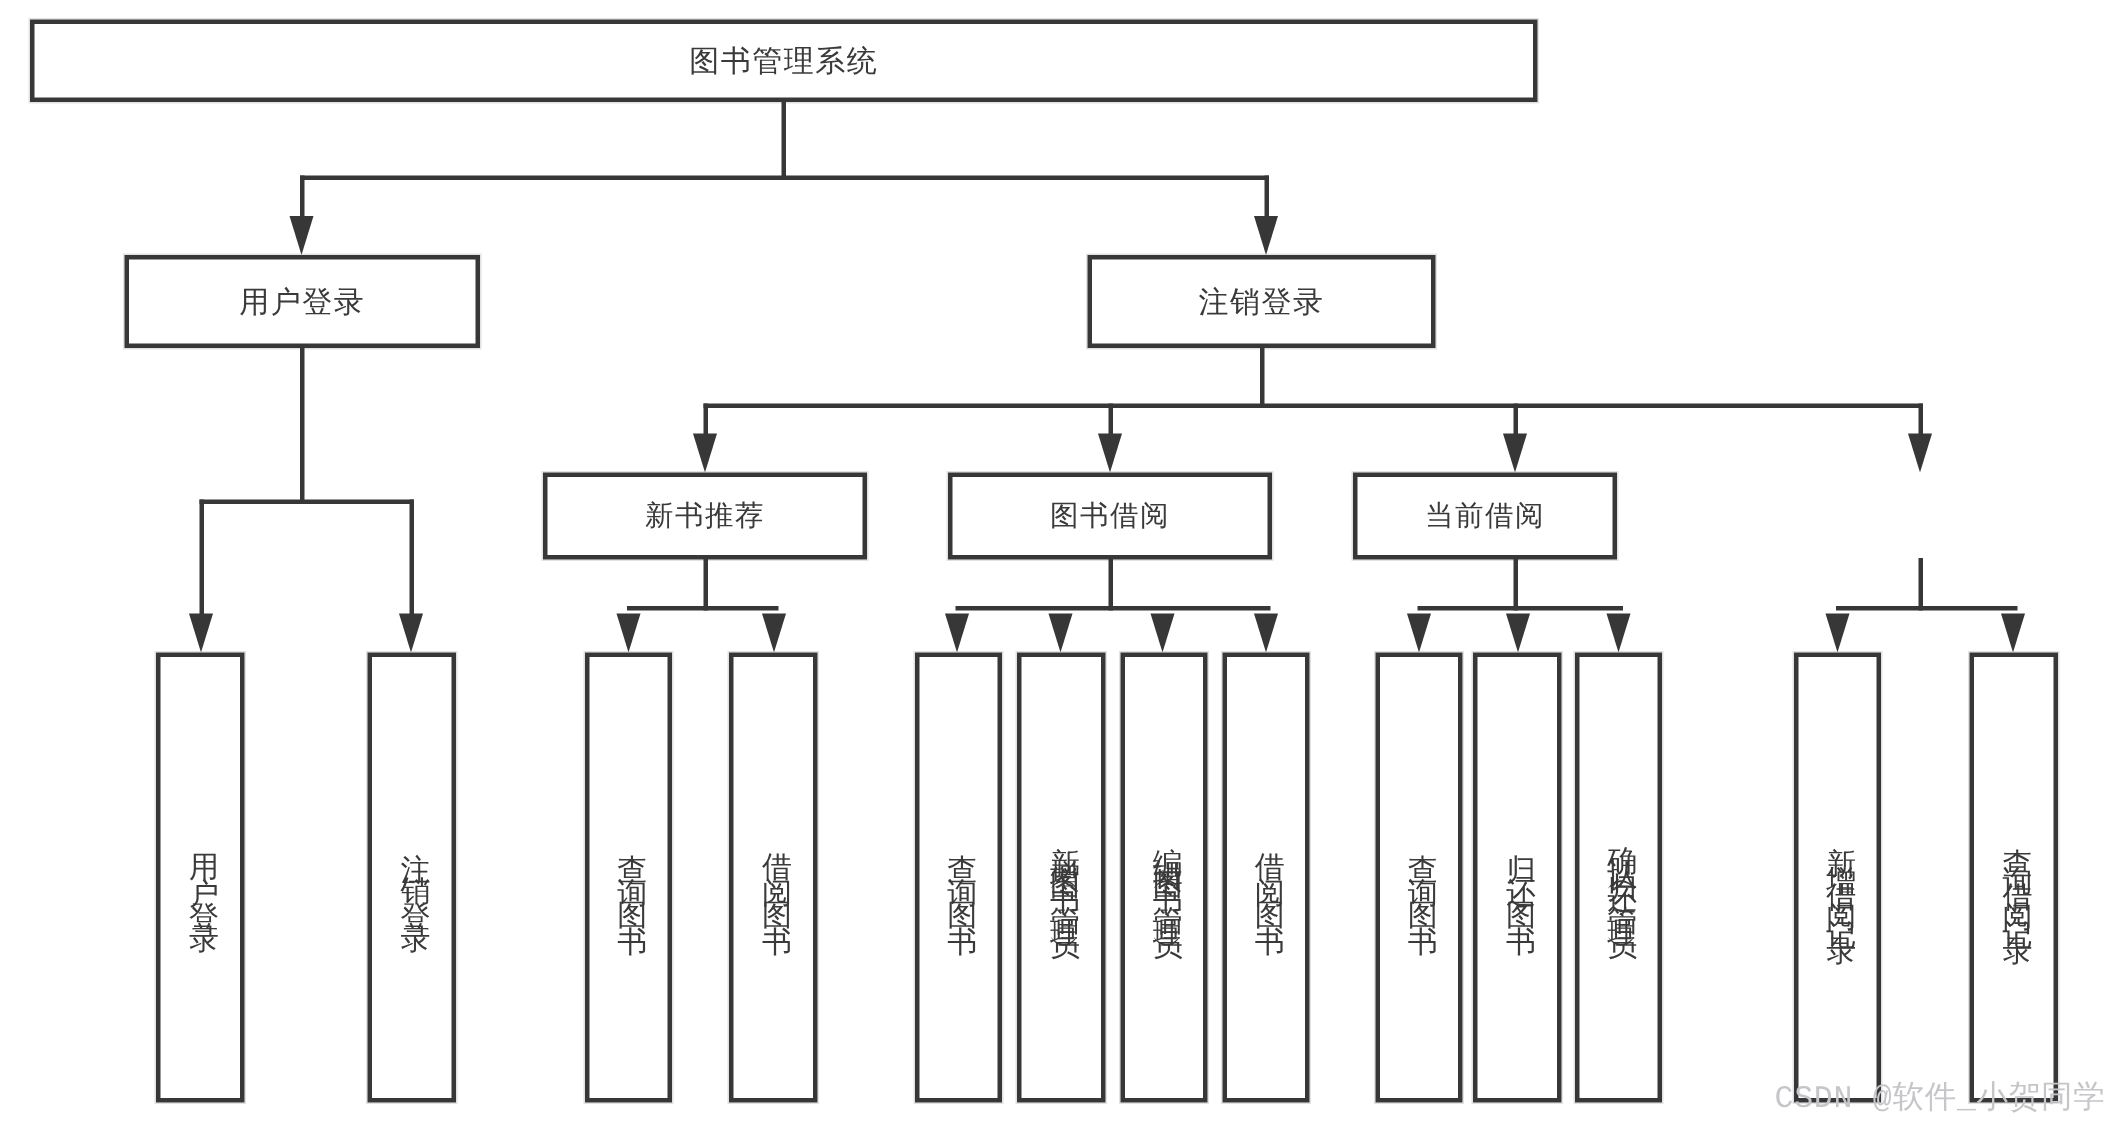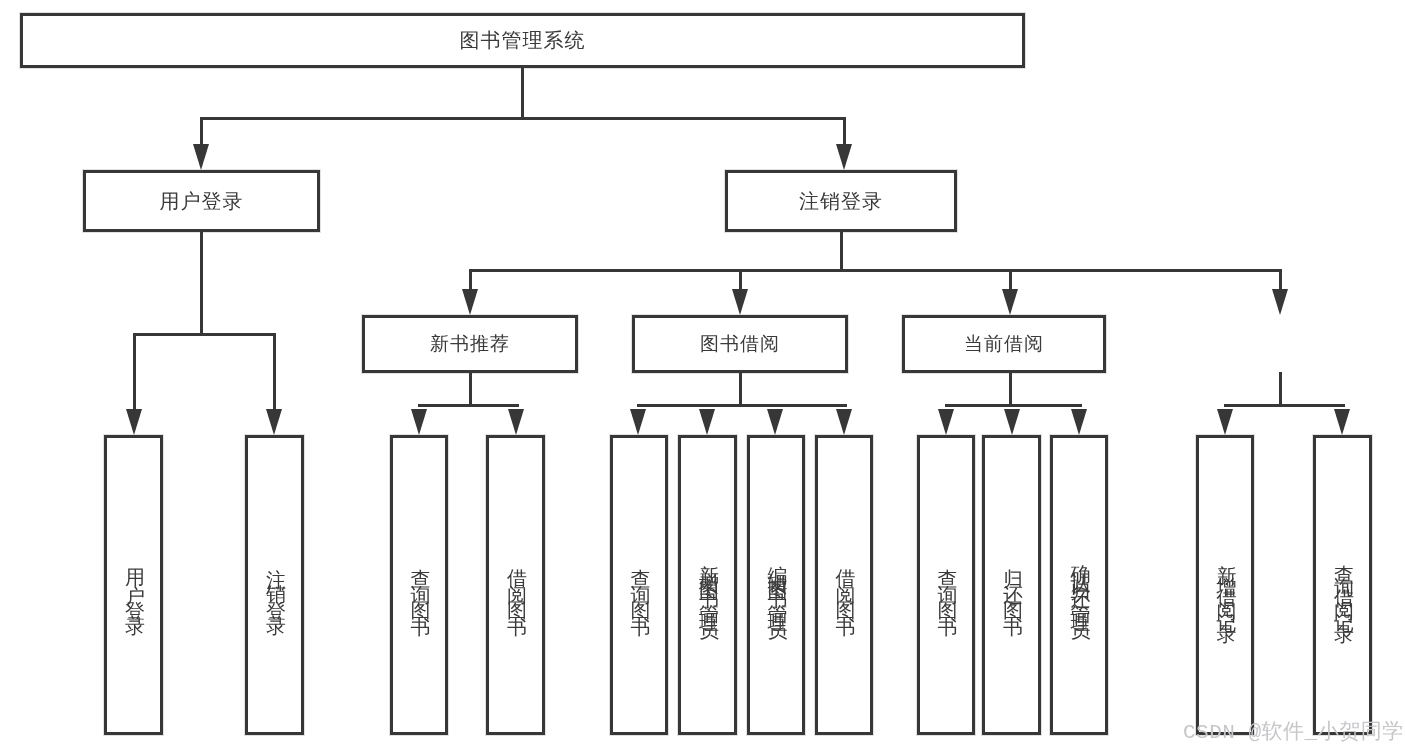--- a/index.html
+++ b/index.html
@@ -76,21 +76,21 @@
   <div class="tri" style="left:1002px;top:289px"></div>
   <div class="vline" style="left:1279px;top:269px;height:26px"></div>
   <div class="tri" style="left:1272px;top:289px"></div>
 
   <div class="node mid" style="left:632px;top:315px;width:216px;height:58px">
     <span class="lbl">图书借阅</span>
   </div>
   <div class="node mid" style="left:362px;top:315px;width:216px;height:58px">
     <span class="lbl">新书推荐</span>
   </div>
-  <div class="node mid" style="left:902px;top:315px;width:204px;height:58px">
+  <div class="node mid" style="left:902px;top:315px;width:176px;height:58px">
     <span class="lbl">当前借阅</span>
   </div>
 
   <div class="vline" style="left:469px;top:372px;height:35px"></div>
   <div class="hline" style="left:418px;top:404px;width:101px"></div>
   <div class="tri" style="left:411px;top:409px"></div>
   <div class="tri" style="left:508px;top:409px"></div>
 
   <div class="vline" style="left:739px;top:372px;height:35px"></div>
   <div class="hline" style="left:637px;top:404px;width:210px"></div>

